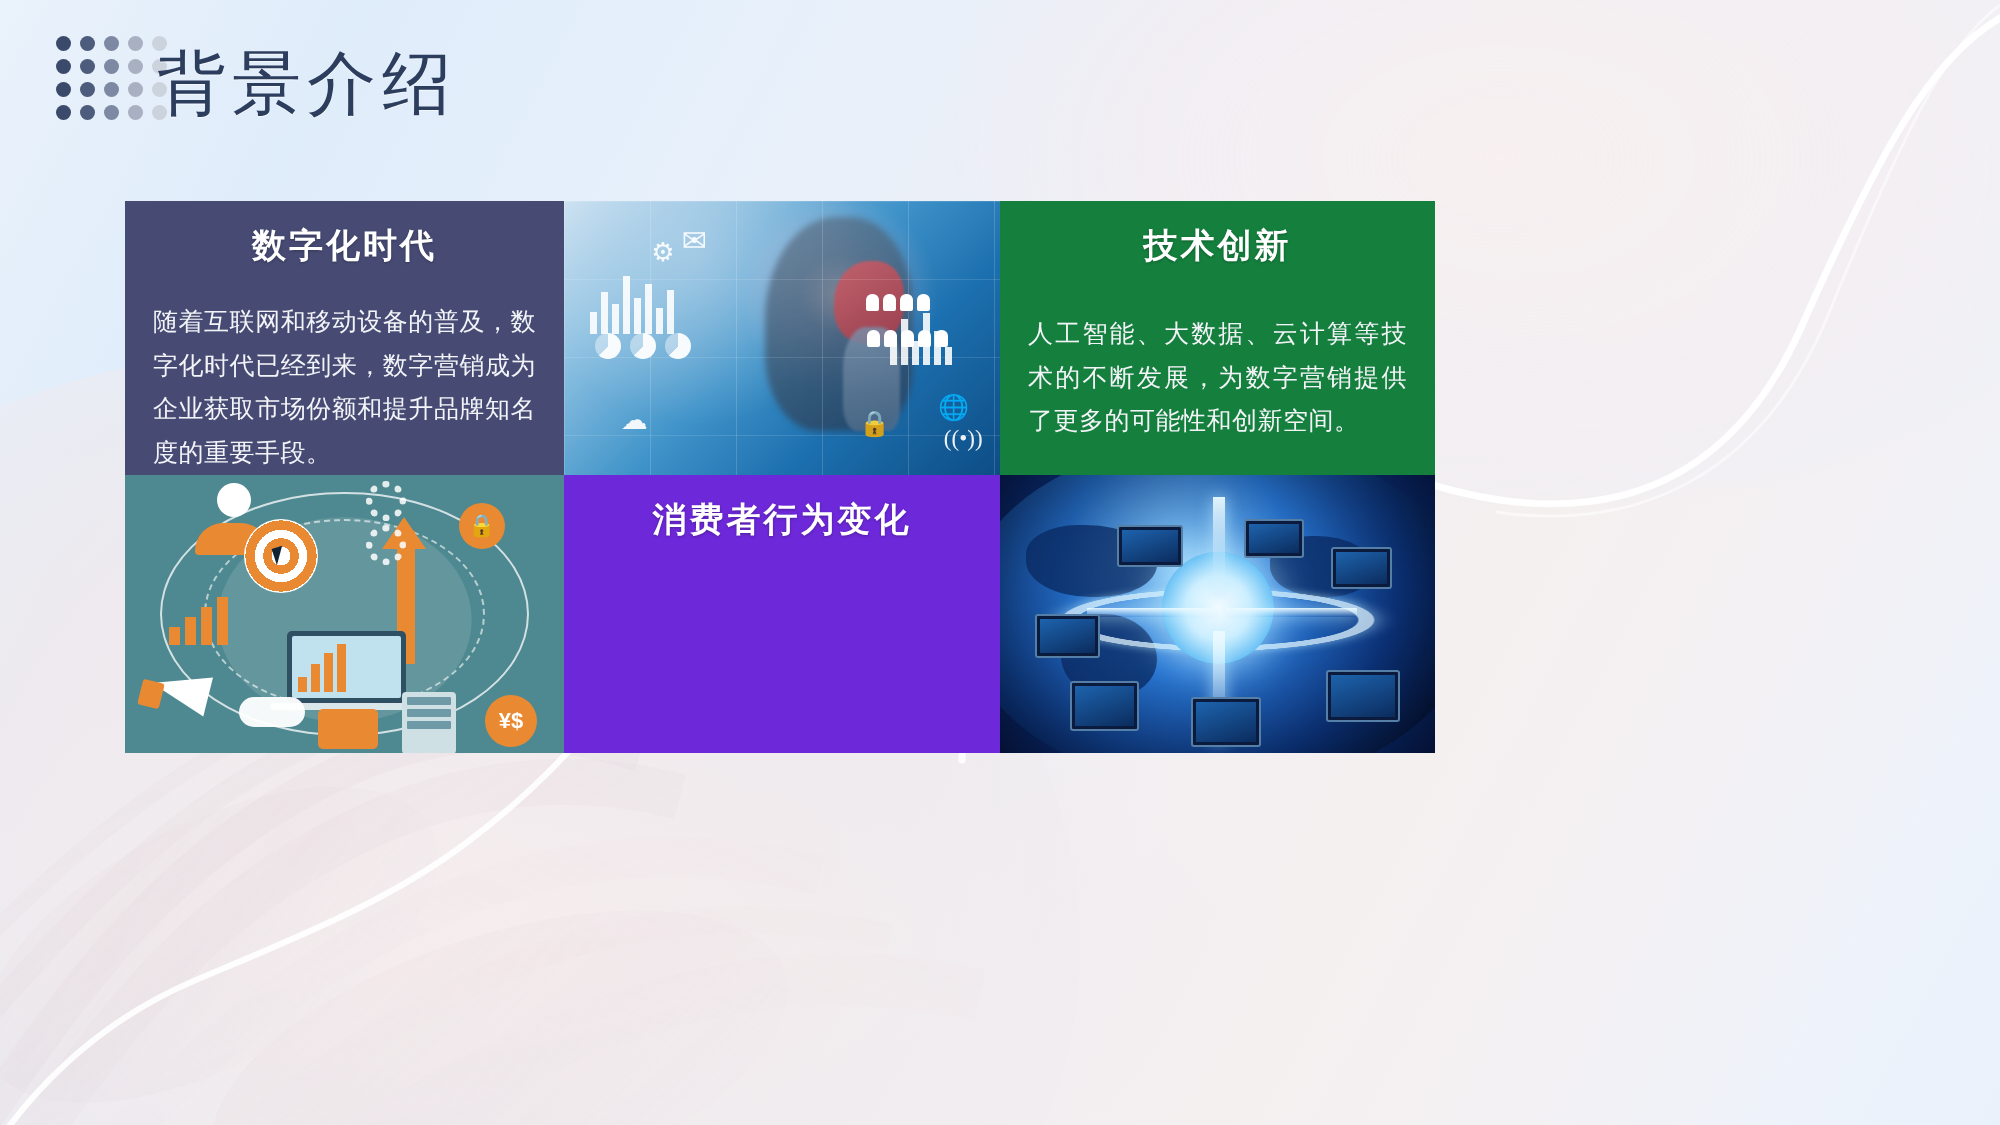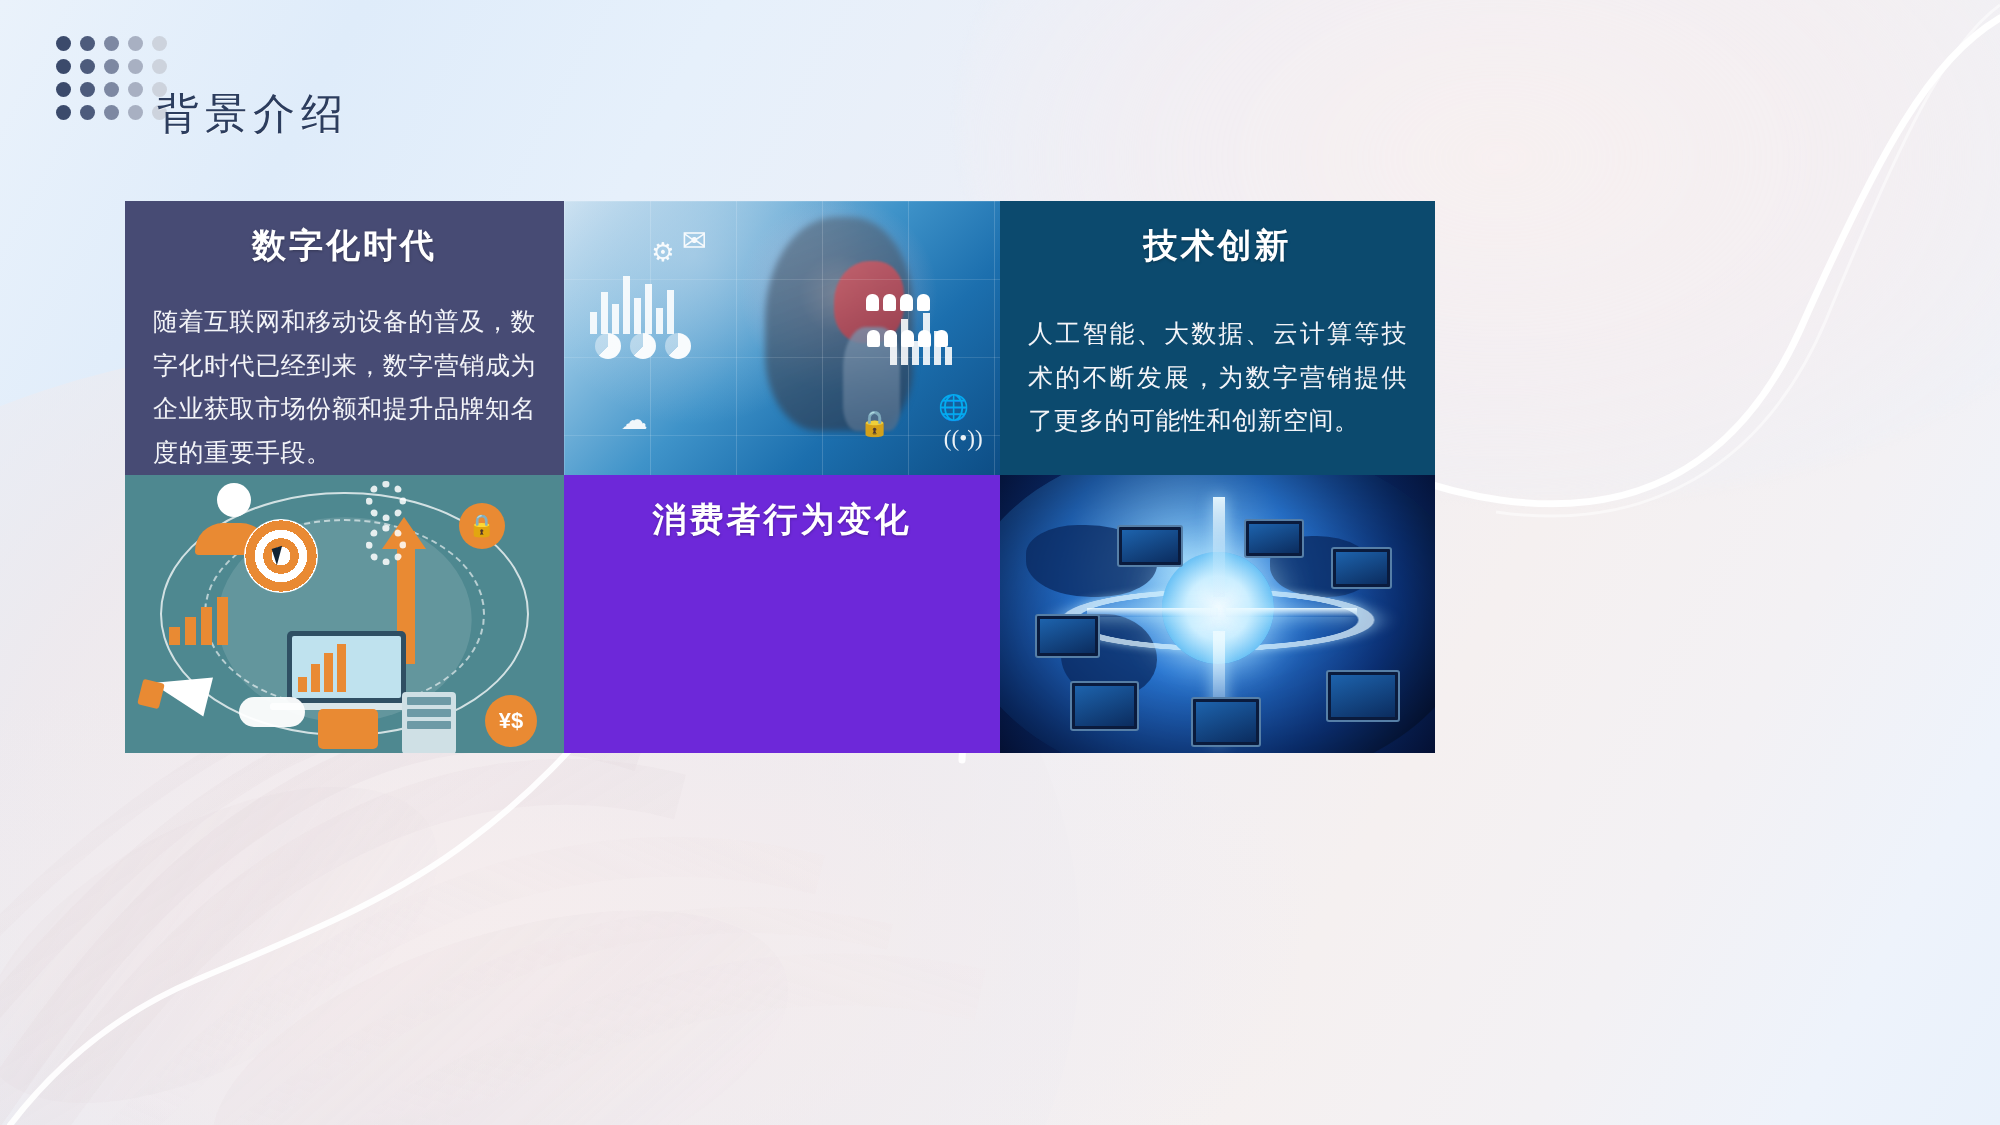--- a/index.html
+++ b/index.html
@@ -48,40 +48,39 @@
   
   .header{ position:absolute; left:0; top:0; width:100%; height:170px; }
   .dotgrid{
     position:absolute; left:56px; top:36px;
     display:grid; grid-template-columns:repeat(5,24px); grid-auto-rows:23px;
   }
   .dotgrid i{ display:block; width:15px; height:15px; border-radius:50%; }
 
   .page-title{
     position:absolute; left:157px; top:38px;
-    font-size:42px; letter-spacing:6px;
+    font-size:69px; letter-spacing:6px;
     color:#2c3d5e; font-weight:400;
     font-family:"Liberation Serif","DejaVu Serif",serif;
     text-shadow:0 1px 0 rgba(255,255,255,.6);
-    margin-top:48px;
   }
 
   
   .grid{
     position:absolute; left:125px; top:201px;
     width:1310px; height:552px;
     display:grid;
     grid-template-columns:439px 436px 435px;
     grid-template-rows:274px 278px;
   }
   .cell{ position:relative; overflow:hidden; }
 
   .card{ background:#474b74; padding:26px 28px 0; }
   .card.c1{ background:#474b74; }
-  .card.c3{ background:#0c4a6e; }
+  .card.c3{ background:#15803d; }
   .card.c5{ background:#6d28d9; }
 
   .card h3{
     text-align:center; color:#ffffff; font-weight:700;
     font-size:34px; letter-spacing:3px; line-height:1.1;
     font-family:"Liberation Serif","DejaVu Serif",serif;
     text-shadow:0 1px 3px rgba(0,0,0,.28);
   }
   .card p{
     margin-top:30px;

